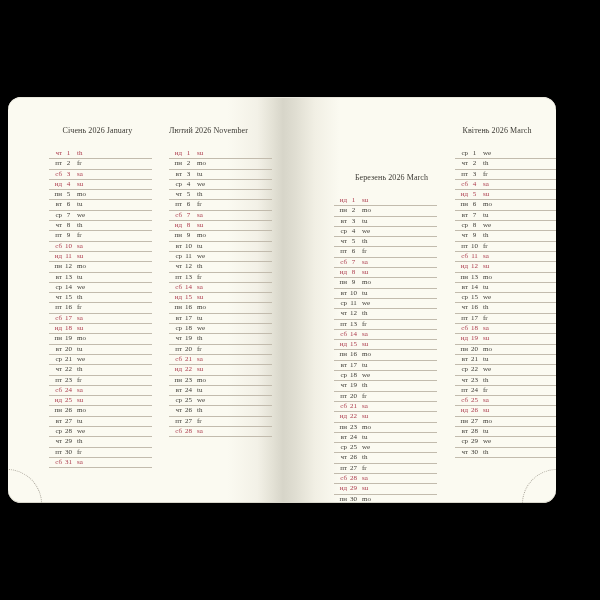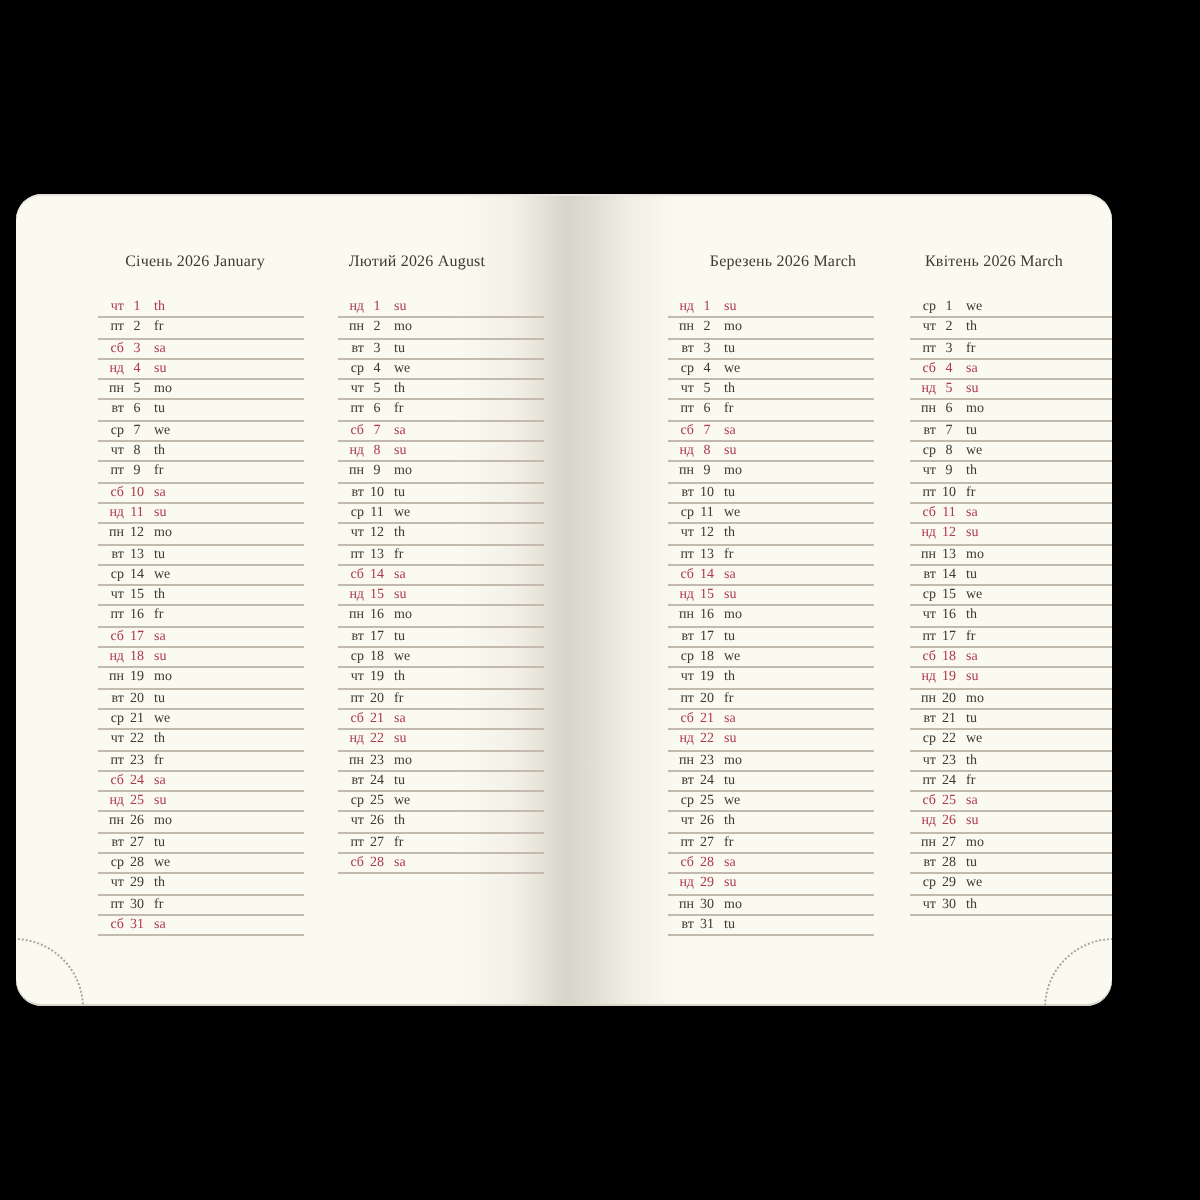--- a/index.html
+++ b/index.html
@@ -13,21 +13,21 @@
     background:linear-gradient(90deg,
       #fbfaf1 0%, #fbfaf1 40%, #f3f1e7 45.5%, #e2e0d4 48.5%,
       #d7d5c9 50.2%, #e0ded2 52.5%, #f1efe4 56%, #fbfaf1 60.5%, #fbfaf1 100%);
     overflow:hidden;
     box-shadow: inset 0 1px 0 #e9e7dd, inset 0 -1px 0 #d8d6ca;
     border-radius: 13px;
   }
   .month{position:absolute;top:0;height:100%;}
   .m0{left:27px;width:117px;}
   .m1{left:147px;width:117px;}
-  .m2{left:312px;width:117px;}
+  .m2{left:312px;width:117px;margin-top:47px;}
   .m3{left:433px;width:122px;}
   .title{
     position:absolute;top:27px;left:0;right:0;height:13px;
     text-align:center;font-size:8px;line-height:13px;
     color:var(--ink,#3c3a34);letter-spacing:.1px;white-space:nowrap;
   }
   .m0 .title{transform:translateX(4px);}
   .m1 .title{transform:translateX(-5px);}
   .m2 .title{transform:translateX(13px);}
   .m3 .title{transform:translateX(-5px);}
@@ -207,21 +207,21 @@
           <span class="en">fr</span>
         </div>
         <div class="row red">
           <span class="uk">сб</span>
           <span class="num">31</span>
           <span class="en">sa</span>
         </div>
       </div>
   </div>
   <div class="month m1">
-    <div class="title">Лютий 2026 August</div>
+    <div class="title">Лютий 2026 November</div>
     <div class="rows">
         <div class="row red">
           <span class="uk">нд</span>
           <span class="num">1</span>
           <span class="en">su</span>
         </div>
         <div class="row">
           <span class="uk">пн</span>
           <span class="num">2</span>
           <span class="en">mo</span>

